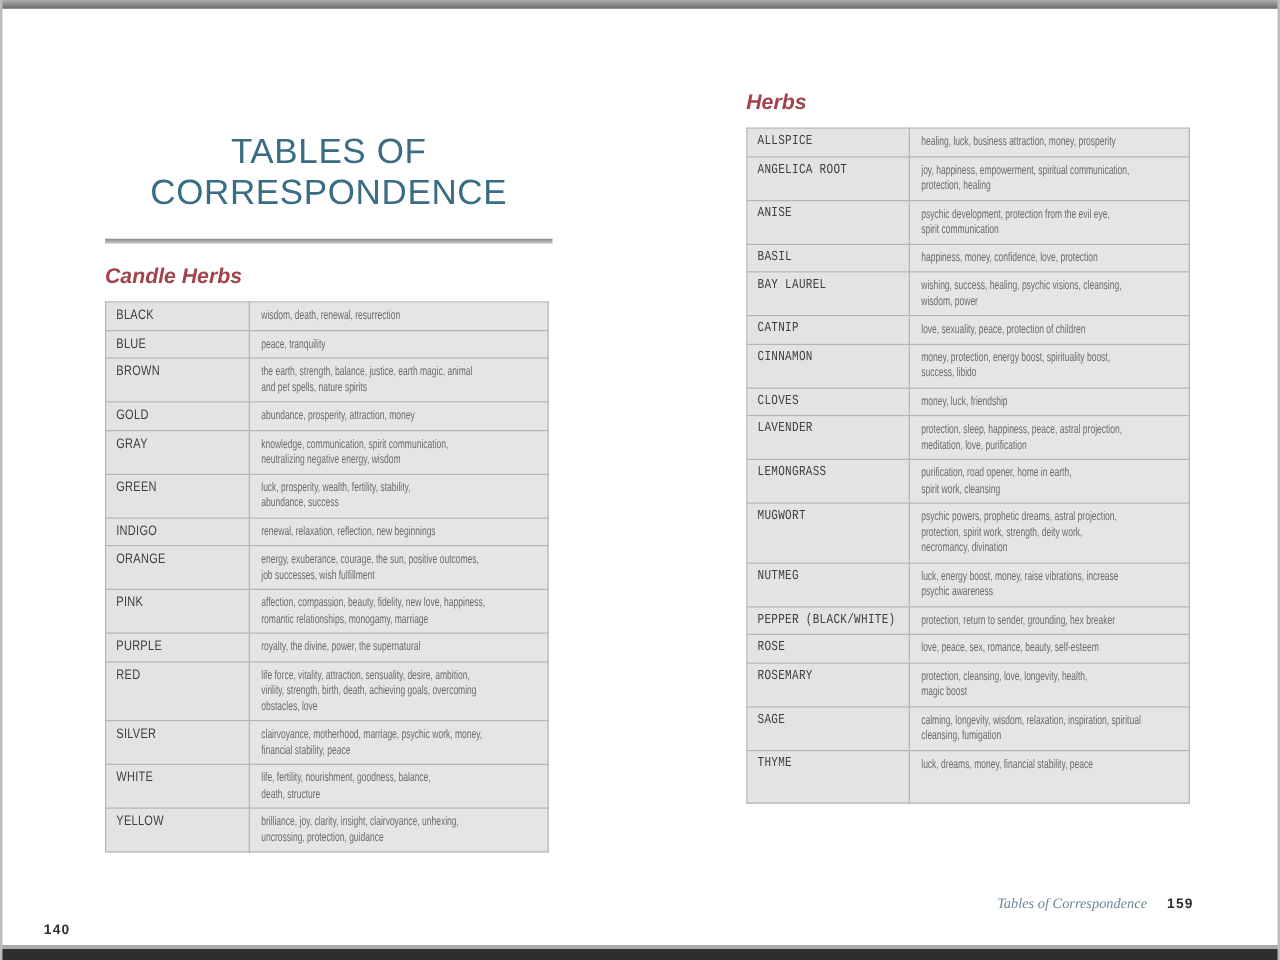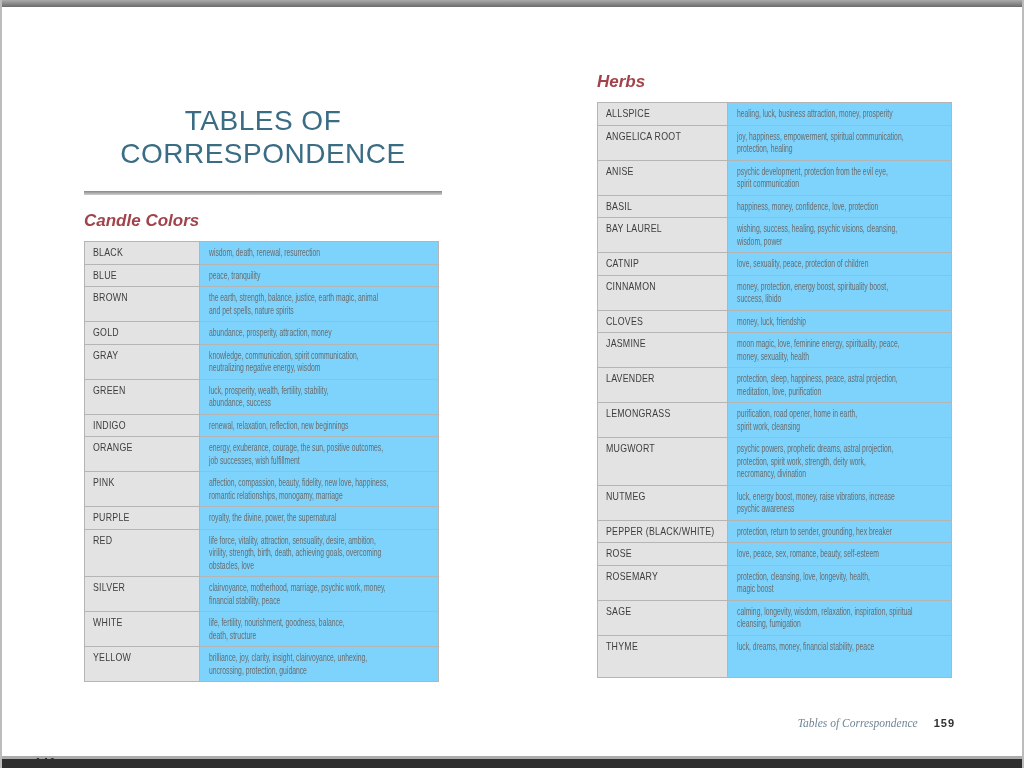--- a/index.html
+++ b/index.html
@@ -52,54 +52,54 @@
   }
   .corr-table td {
     border:1px solid var(--table-border,#b5b5b5);
     vertical-align:top;
   }
   .corr-table td.term {
     background:var(--term-cell-bg,#e3e3e3);
     padding:4px 2px 3px 8px;
   }
   .corr-table.candle td.term { width:115px; }
-  .corr-table.herbs  td.term { width:130px; }
+  .corr-table.herbs  td.term { width:130px;font-family:Liberation Mono, monospace; }
   .term-inner {
     font-size:11px;
     line-height:13px;
     letter-spacing:.3px;
     color:var(--term-text,#3d3d3d);
     white-space:nowrap;
     transform:scaleX(.8);
     transform-origin:0 0;
     width:125%;
   }
   .corr-table td.desc {
-    background:#7dd3fc;
+    background:#e5e5e5;
     padding:5px 4px 4px 9px;
   }
   .desc-inner {
     font-size:10px;
     line-height:12.5px;
     color:var(--desc-text,#6b6b6b);
     white-space:pre-line;
     transform:scaleX(.68);
     transform-origin:0 0;
     width:147%;
   }
   .corr-table.herbs tr:last-child td { padding-bottom:24px; }
 
   .page-num {
     position:absolute;
     font-size:11px;
     font-weight:bold;
     letter-spacing:1px;
     color:#2f2f2f;
   }
-  .page-num-left { left:35px; top:756px; }
+  .page-num-left { left:35px; top:738px; }
   .footer-right {
     position:absolute;
     right:69px; top:717px;
     display:flex;
     align-items:baseline;
     gap:16px;
   }
   .footer-label {
     font-family:"Liberation Serif", serif;
     font-style:italic;
@@ -112,21 +112,21 @@
 
 <div class="frame-top"></div>
 <div class="frame-bottom"></div>
 <div class="frame-left"></div>
 <div class="frame-right"></div>
 
 <div class="left-page">
   <h1 class="page-title">TABLES OF
 CORRESPONDENCE</h1>
   <div class="title-rule"></div>
-  <h2 class="section-heading">Candle Colors</h2>
+  <h2 class="section-heading">Candle Herbs</h2>
   <table class="corr-table candle">
     <tbody>
         <tr>
           <td class="term">
             <div class="term-inner">BLACK</div>
           </td>
           <td class="desc">
             <div class="desc-inner">wisdom, death, renewal, resurrection</div>
           </td>
         </tr>
@@ -315,29 +315,20 @@
         <tr>
           <td class="term">
             <div class="term-inner">CLOVES</div>
           </td>
           <td class="desc">
             <div class="desc-inner">money, luck, friendship</div>
           </td>
         </tr>
         <tr>
           <td class="term">
-            <div class="term-inner">JASMINE</div>
-          </td>
-          <td class="desc">
-            <div class="desc-inner">moon magic, love, feminine energy, spirituality, peace,
-money, sexuality, health</div>
-          </td>
-        </tr>
-        <tr>
-          <td class="term">
             <div class="term-inner">LAVENDER</div>
           </td>
           <td class="desc">
             <div class="desc-inner">protection, sleep, happiness, peace, astral projection,
 meditation, love, purification</div>
           </td>
         </tr>
         <tr>
           <td class="term">
             <div class="term-inner">LEMONGRASS</div>

